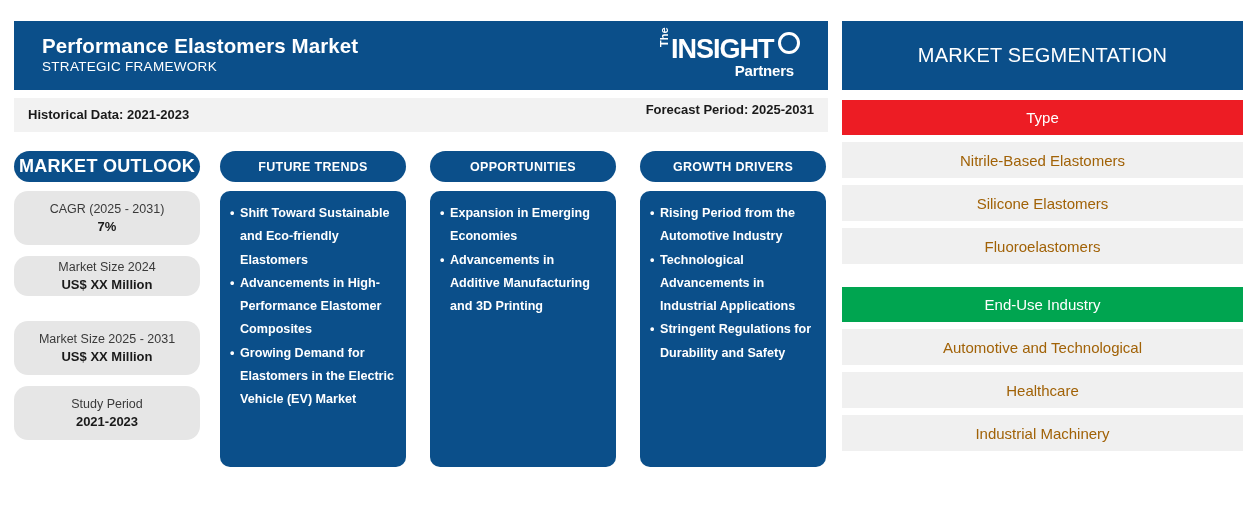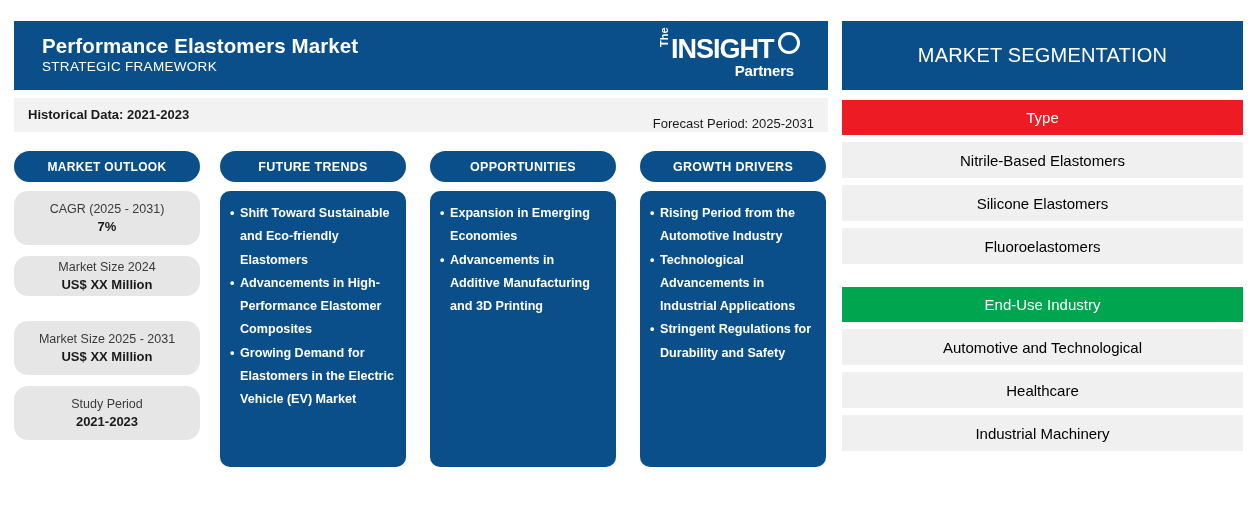--- a/index.html
+++ b/index.html
@@ -124,23 +124,23 @@
     position: absolute;
     left: 14px;
     top: 9px;
     font-size: 13px;
     font-weight: bold;
     color: #1a1a1a;
   }
   .data-bar .fore {
     position: absolute;
     right: 14px;
-    top: 18px;
+    top: 4px;
     font-size: 13px;
-    font-weight: normal;
+    font-weight: bold;
     color: #1a1a1a;
   }
 
   
   .columns {
     position: absolute;
     left: 0;
     top: 130px;
     width: 814px;
     height: 316px;
@@ -162,21 +162,21 @@
     background: #0b4f8a;
     color: #ffffff;
     font-size: 12.5px;
     font-weight: bold;
     letter-spacing: 0.3px;
     display: flex;
     align-items: center;
     justify-content: center;
     text-align: center;
   }
-  .pill.outlook { font-size: 12px; }
+  .pill.outlook { font-size: 18px; }
 
   .gray-card {
     width: 186px;
     background: #e6e6e6;
     border-radius: 14px;
     display: flex;
     flex-direction: column;
     align-items: center;
     justify-content: center;
     text-align: center;
@@ -260,21 +260,21 @@
     align-items: center;
     justify-content: center;
   }
   .seg-band.type { background: #ed1c24; }
   .seg-band.enduse { background: #00a550; }
   .seg-row {
     width: 401px;
     height: 36px;
     margin-top: 7px;
     background: #f0f0f0;
-    color: #000000;
+    color: #a16207;
     font-size: 15px;
     display: flex;
     align-items: center;
     justify-content: center;
   }
   .seg-group-gap { height: 13px; }
 </style>
 </head>
 <body>
 

